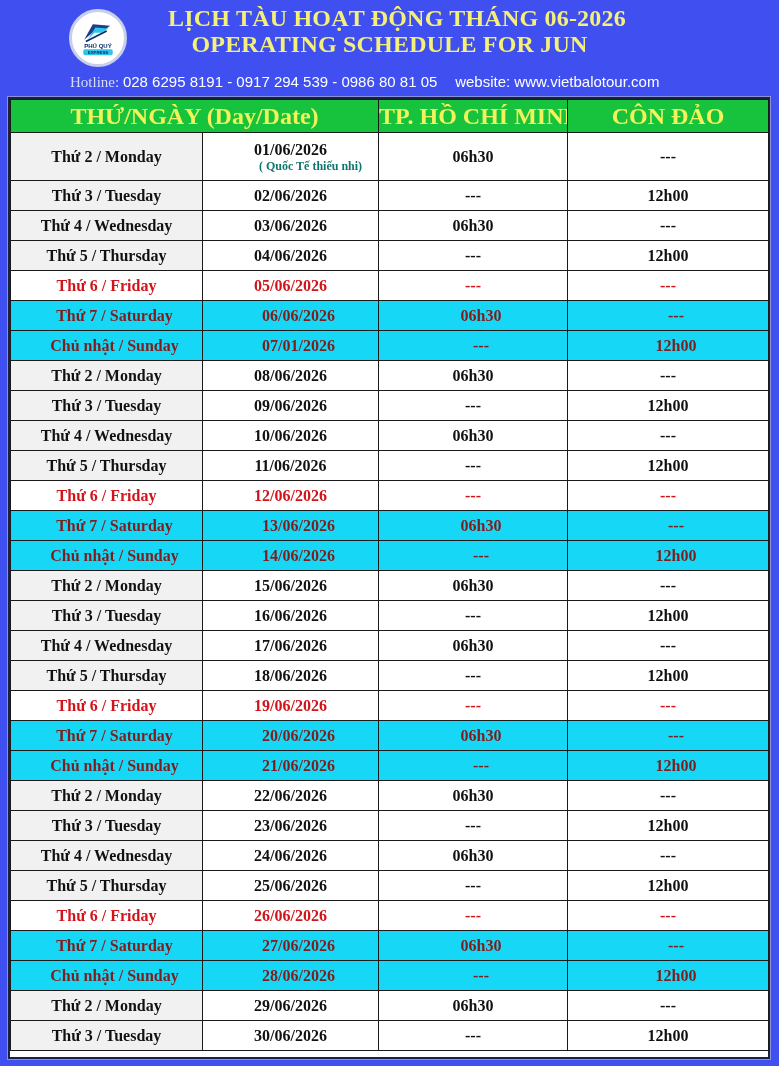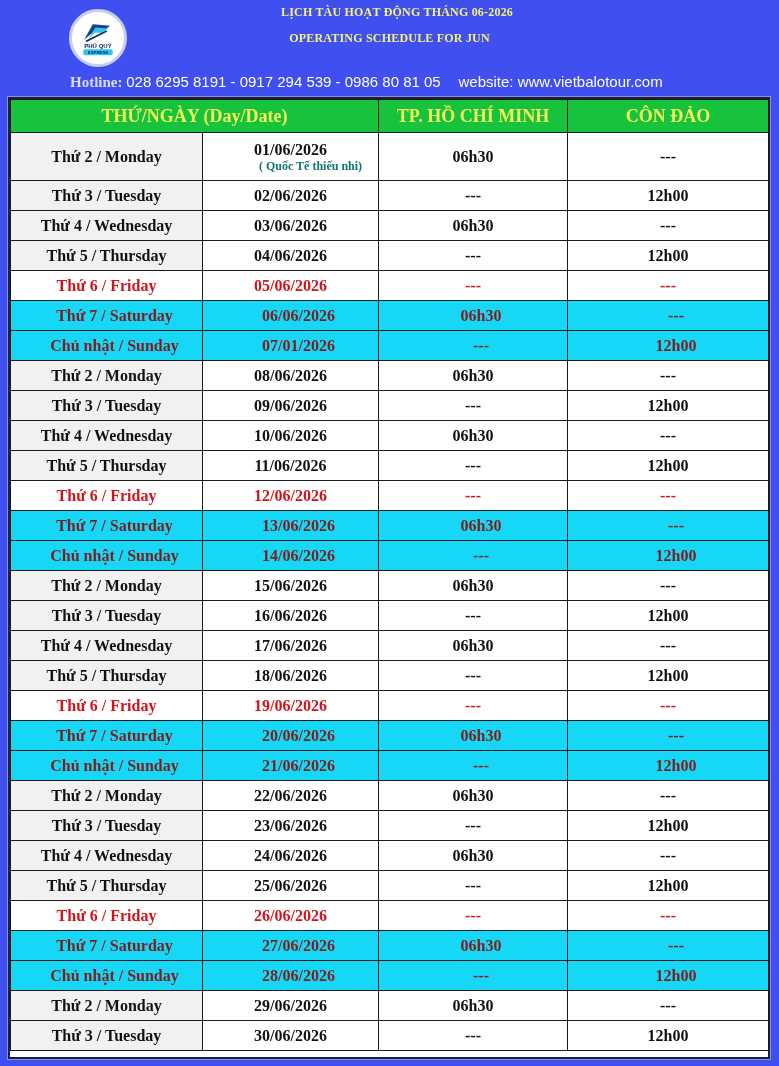--- a/index.html
+++ b/index.html
@@ -11,44 +11,44 @@
   }
   .header { position: absolute; left: 0; top: 0; width: 779px; height: 96px; }
   .logo {
     position: absolute; left: 69px; top: 9px; width: 58px; height: 58px;
     border-radius: 50%; background: #ffffff; border: 3px solid #c9cfe8;
     box-sizing: border-box; overflow: hidden;
   }
   .logo svg { width: 100%; height: 100%; display: block; }
   .title-1, .title-2 {
     position: absolute; left: 0; width: 779px; text-align: center;
-    color: #f4f07a; font-weight: bold; font-size: 12px; letter-spacing: 0.2px;
+    color: #f4f07a; font-weight: bold; font-size: 24px; letter-spacing: 0.2px;
   }
   .title-1 { top: 5px; padding-left: 15px; box-sizing: border-box; }
   .title-2 { top: 31px; padding-left: 0; box-sizing: border-box; }
   .hotline {
     position: absolute; top: 73px; left: 70px;
     font-size: 15px; color: #ffffff; white-space: nowrap;
   }
-  .hotline .lbl { font-family: "Liberation Serif", serif; font-weight: bold; color: #d8dcf5; }
+  .hotline .lbl { font-family: "Liberation Serif", serif; font-weight: normal; color: #d8dcf5; }
   .hotline .num { font-family: "Liberation Sans", sans-serif; font-weight: normal; }
   .hotline .web { font-family: "Liberation Sans", sans-serif; font-weight: normal; margin-left: 14px; }
 
   .table-wrap {
     position: absolute; left: 8px; top: 97px; width: 762px; height: 962px;
     border: 2px solid #1b2040; box-sizing: border-box; background: #ffffff;
     box-shadow: 0 0 0 1px #8a93d8;
   }
   table { border-collapse: collapse; width: 100%; table-layout: fixed; }
   th, td {
     border: 1.5px solid #1a1a1a; text-align: center; font-weight: bold;
     padding: 0; overflow: hidden; white-space: nowrap;
   }
   th {
-    background: #17c23c; color: #f2f35a; font-size: 18px; height: 32px;
+    background: #17c23c; color: #f2f35a; font-size: 24px; height: 32px;
   }
   td { font-size: 16px; color: #111111; height: 29px; }
   td.day { background: #f1f1f1; }
   tr.first td { height: 47px; }
   tr.first td.date { line-height: 18px; }
   .note { display: block; color: #0f766e; font-size: 12px; line-height: 14px; padding-left: 40px; }
   tr.friday td { color: #d0141c; background: #ffffff; text-align: center; }
   tr.friday td.day { background: #ffffff; }
   tr.weekend td { background: #16d8f6; color: #7f1d1d; padding-left: 16px; }
   tr.weekend td.day { background: #16d8f6; }

